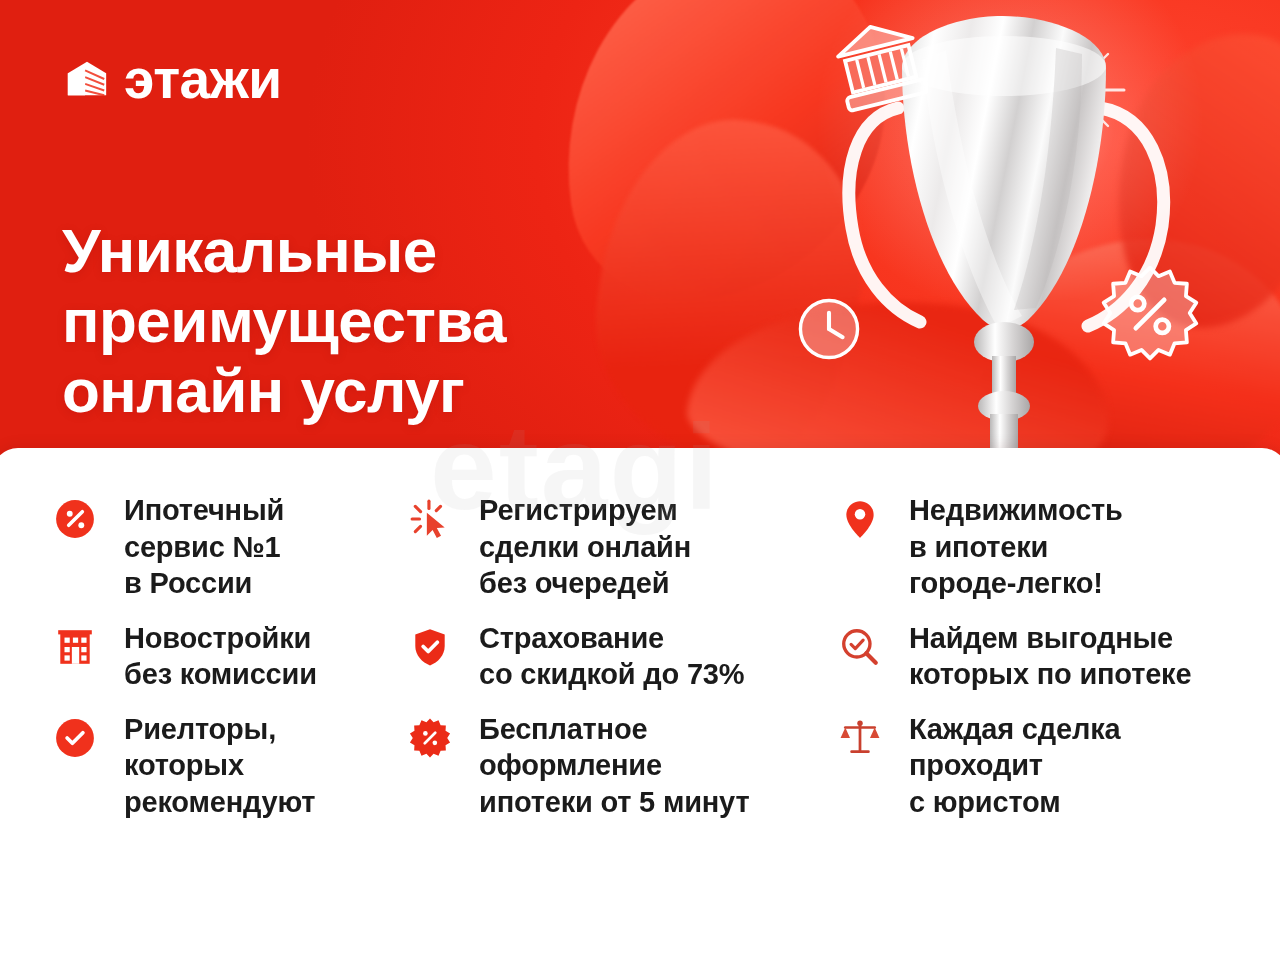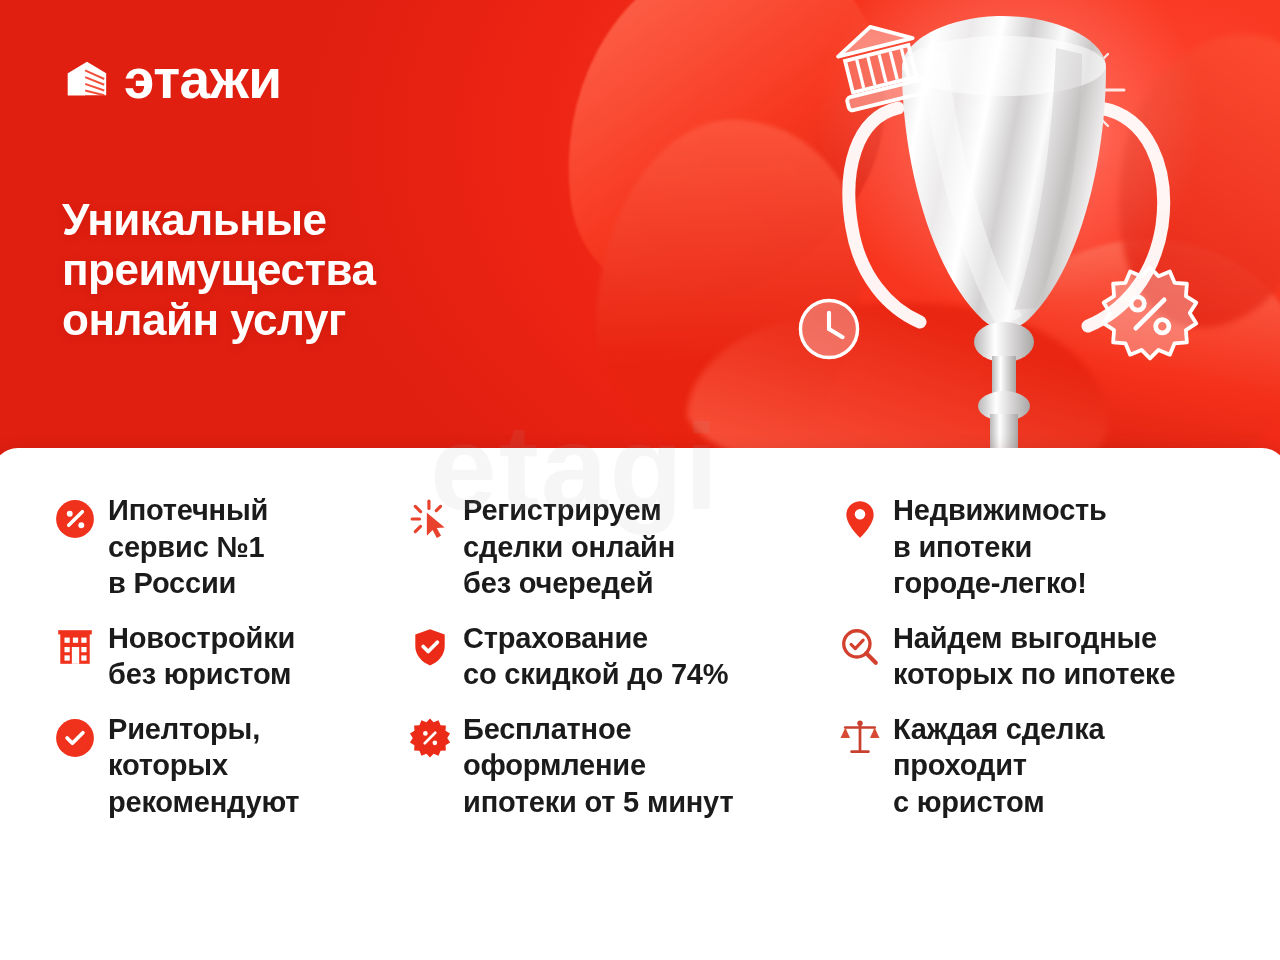--- a/index.html
+++ b/index.html
@@ -111,24 +111,24 @@
     color: #ffffff;
     font-size: 55px;
     font-weight: 700;
     letter-spacing: -0.5px;
     line-height: 1;
   }
 
   
   .headline {
     position: absolute;
-    left: 62px; top: 166px;
+    left: 62px; top: 174px;
     z-index: 6;
     color: #ffffff;
-    font-size: 44px;
+    font-size: 62px;
     font-weight: 700;
     line-height: 1.13;
     letter-spacing: -0.5px;
     max-width: 660px;
     text-shadow: 0 2px 10px rgba(140,10,0,.18);
   }
   .headline span { display: block; }
 
   
   .trophy-wrap {
@@ -168,21 +168,21 @@
     grid-template-columns: 355px 430px 440px;
     grid-template-rows: auto auto auto;
     row-gap: 18px;
     column-gap: 0;
     padding-left: 62px;
   }
 
   .feature {
     display: flex;
     align-items: flex-start;
-    gap: 12px;
+    gap: 28px;
   }
   .feature-icon {
     flex: 0 0 auto;
     width: 42px;
     height: 42px;
     margin-top: 6px;
     display: block;
   }
   .feature-icon svg { width: 42px; height: 42px; display: block; }
   .feature-text {
@@ -388,32 +388,32 @@
               <rect x="26" y="11" width="5" height="5"></rect>
               <rect x="10" y="20" width="5" height="5"></rect>
               <rect x="26" y="20" width="5" height="5"></rect>
               <rect x="10" y="28" width="5" height="5"></rect>
               <rect x="26" y="28" width="5" height="5"></rect>
               <rect x="17" y="20" width="7" height="16"></rect>
             </g>
           </svg>
         </span>
         <div class="feature-text">Новостройки
-без юристом</div>
+без комиссии</div>
       </div>
 
       <div class="feature">
         <span class="feature-icon">
           <svg viewBox="0 0 40 40">
             <path d="M20 3 L34 8 L34 19 C34 28 27.5 34.5 20 37.5 C12.5 34.5 6 28 6 19 L6 8 Z" fill="#EB2B17"></path>
             <path d="M13.5 19.5 L18.3 24.3 L27 15.5" fill="none" stroke="#ffffff" stroke-width="3.6" stroke-linecap="round" stroke-linejoin="round"></path>
           </svg>
         </span>
         <div class="feature-text">Страхование
-со скидкой до 74%</div>
+со скидкой до 73%</div>
       </div>
 
       <div class="feature">
         <span class="feature-icon">
           <svg viewBox="0 0 40 40">
             <circle cx="17" cy="17" r="12.5" fill="none" stroke="#D4402E" stroke-width="3.2"></circle>
             <path d="M11.5 17.5 L15.5 21.5 L23 13.5" fill="none" stroke="#D4402E" stroke-width="3" stroke-linecap="round" stroke-linejoin="round"></path>
             <line x1="26" y1="26" x2="35" y2="35" stroke="#D4402E" stroke-width="4" stroke-linecap="round"></line>
           </svg>
         </span>

